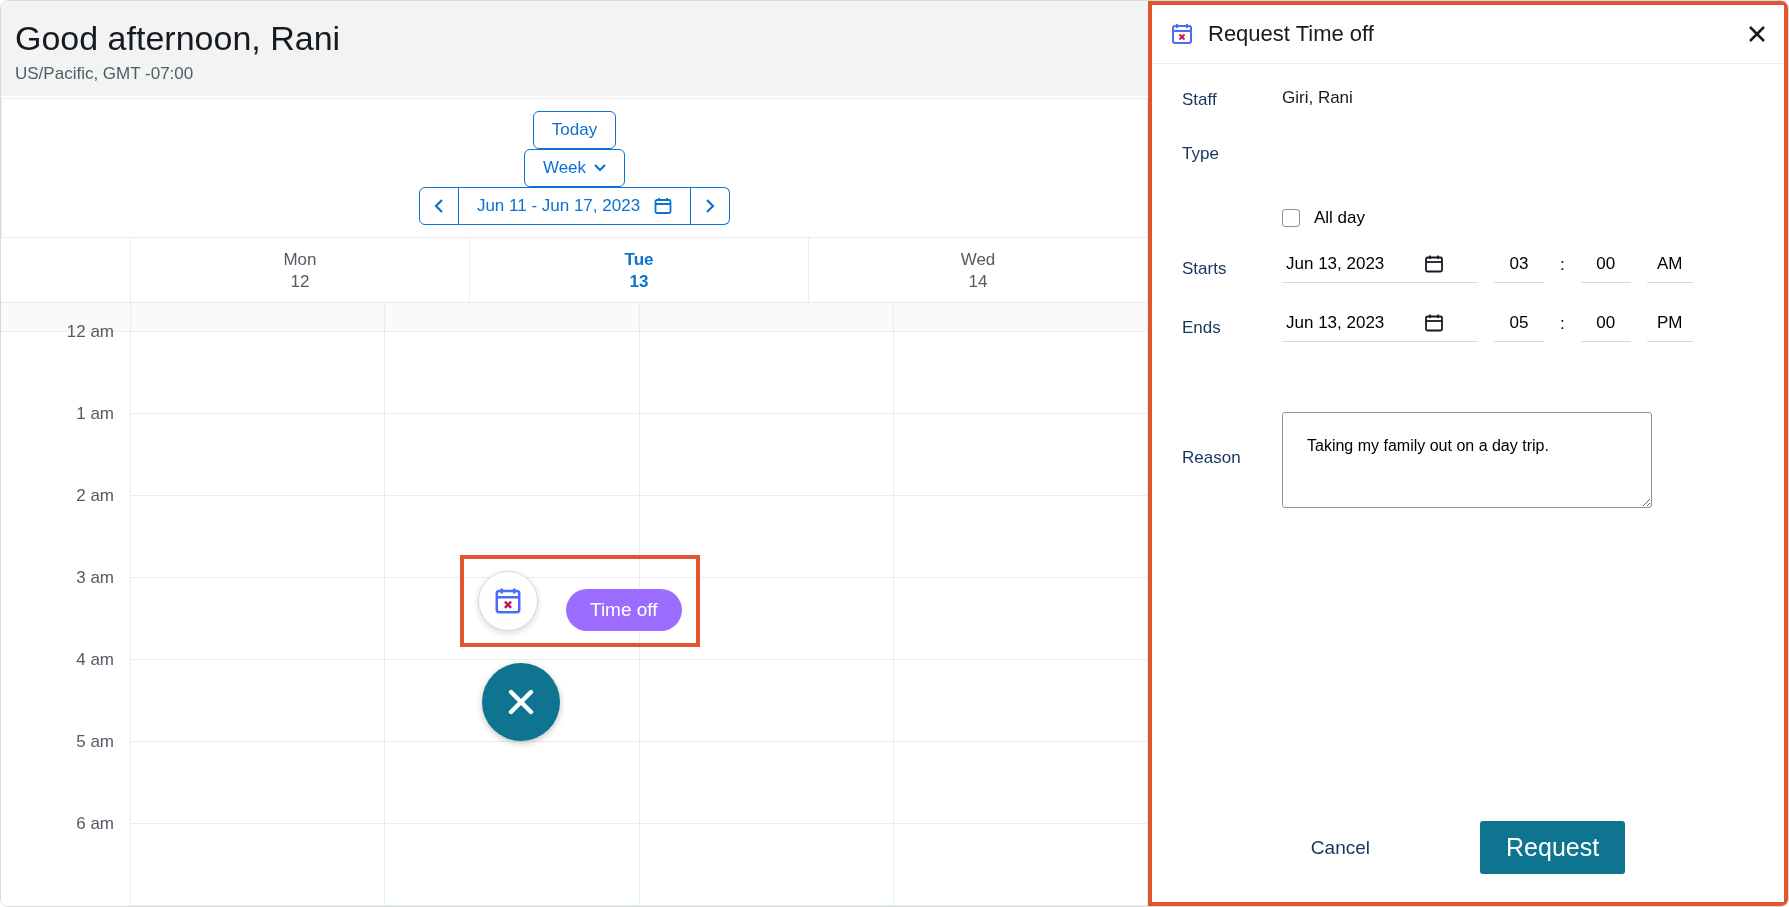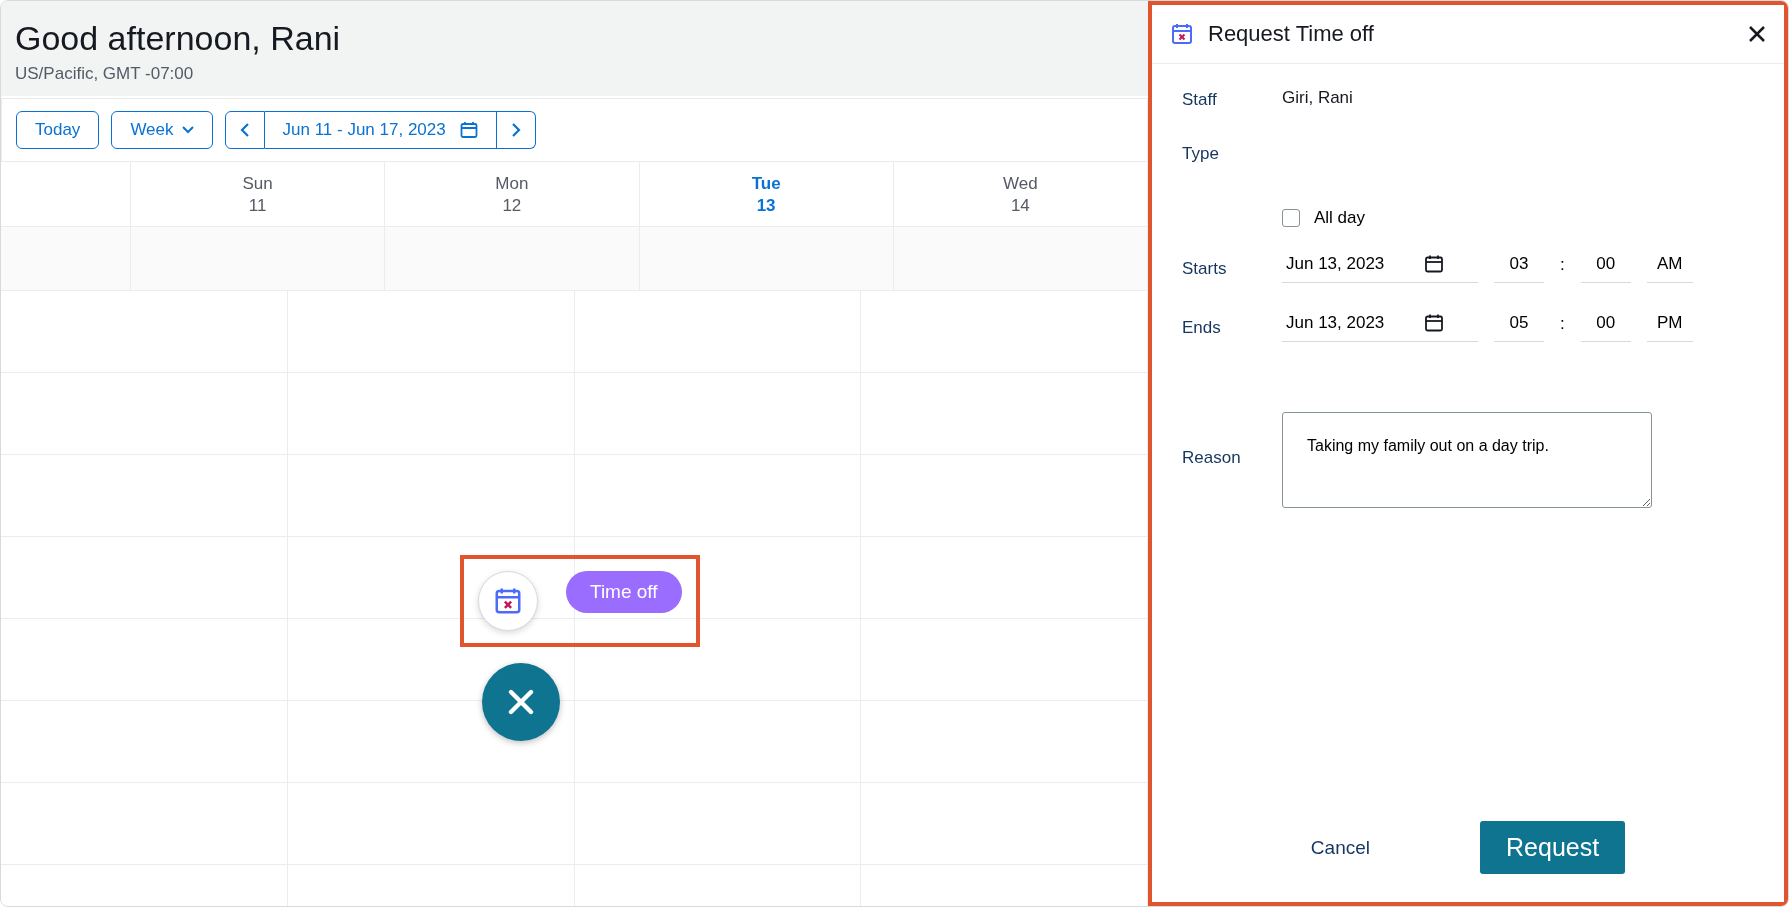--- a/index.html
+++ b/index.html
@@ -5,21 +5,21 @@
   * { box-sizing: border-box; margin: 0; padding: 0; font-family: -apple-system, BlinkMacSystemFont, "Segoe UI", Arial, sans-serif; }
   body { background: #fff; width: 1789px; height: 907px; position: relative; overflow: hidden; }
   
   .main-container { display: flex; width: 100%; height: 100%; border: 1px solid #d5dbdb; border-radius: 8px; overflow: hidden; }
   
   .left-panel { flex: 1; display: flex; flex-direction: column; background: #fff; }
   .header-area { background: #f2f3f3; padding: 18px 14px 12px 14px; }
   .greeting { font-size: 34px; color: #16191f; font-weight: 400; margin-bottom: 6px; }
   .timezone { font-size: 17px; color: #545b64; }
   
-  .toolbar { background: #fff; border: 1px solid #e9ebed; padding: 12px 14px; display: flex; gap: 12px; align-items: center; margin: 2px 0 0 0; }
+  .toolbar { background: #fff; border: 1px solid #e9ebed; padding: 12px 14px; display: flex; align-items: center; margin: 2px 0 0 0; flex-direction: column; }
   .btn { border: 1px solid #0972d3; background: #fff; color: #0972d3; padding: 8px 18px; border-radius: 6px; font-size: 17px; font-weight: 500; cursor: pointer; display: inline-flex; align-items: center; gap: 8px; }
   .btn-group { display: flex; }
   .btn-group .btn-seg { border: 1px solid #0972d3; background: #fff; color: #0972d3; padding: 8px 14px; font-size: 17px; cursor: pointer; display: flex; align-items: center; justify-content: center; }
   .btn-group .btn-seg:first-child { border-radius: 6px 0 0 6px; }
   .btn-group .btn-seg:last-child { border-radius: 0 6px 6px 0; border-left: none; }
   .btn-group .btn-seg.middle { border-left: none; border-right: 1px solid #0972d3; gap: 14px; padding: 8px 18px; }
   
   .day-header-row { display: flex; border-bottom: 1px solid #eaeded; background: #fff; }
   .time-col-header { width: 130px; border-right: 1px solid #eaeded; }
   .day-header { flex: 1; text-align: center; padding: 12px 0 10px 0; border-right: 1px solid #eaeded; }
@@ -33,21 +33,21 @@
   
   .grid-area { display: flex; flex: 1; }
   .time-labels { width: 130px; }
   .time-slot-label { height: 82px; text-align: right; padding-right: 16px; font-size: 17px; color: #545b64; display: flex; align-items: flex-start; justify-content: flex-end; border-right: 1px solid #eaeded; }
   .time-slot-label span { transform: translateY(-10px); }
   .grid-cols { flex: 1; display: flex; position: relative; }
   .grid-col { flex: 1; border-right: 1px solid #eaeded; }
   .grid-row-line { height: 82px; border-bottom: 1px solid #eaeded; }
   
   .float-controls { position: absolute; left: 460px; top: 555px; z-index: 10; }
-  .highlight-box { border: 4px solid #e0542e; padding: 12px 14px; display: flex; align-items: flex-start; gap: 28px; background: transparent; }
+  .highlight-box { border: 4px solid #e0542e; padding: 12px 14px; display: flex; align-items: flex-end; gap: 28px; background: transparent; }
   .circle-btn { width: 60px; height: 60px; border-radius: 50%; background: #fff; border: 1px solid #d5dbdb; box-shadow: 0 2px 6px rgba(0,0,0,0.15); display: flex; align-items: center; justify-content: center; cursor: pointer; }
   .pill-btn { background: #9b6dff; color: #fff; border: none; border-radius: 22px; padding: 10px 24px; font-size: 19px; font-weight: 500; cursor: pointer; }
   .close-fab { width: 78px; height: 78px; border-radius: 50%; background: #0e7490; color: #fff; border: none; display: flex; align-items: center; justify-content: center; cursor: pointer; margin-top: 16px; margin-left: 22px; box-shadow: 0 2px 6px rgba(0,0,0,0.25); font-size: 36px; }
   
   
   .right-panel { width: 640px; border: 4px solid #e0542e; background: #fff; display: flex; flex-direction: column; }
   .rp-header { display: flex; align-items: center; padding: 16px 18px; border-bottom: 1px solid #eaeded; gap: 14px; }
   .rp-title { font-size: 22px; color: #16191f; }
   .rp-close { margin-left: auto; cursor: pointer; font-size: 24px; color: #16191f; }
   
@@ -118,24 +118,20 @@
           <svg width="10" height="16" viewBox="0 0 10 16">
               <path d="M2 2l6 6-6 6" stroke="#0972d3" stroke-width="2.2" fill="none"></path>
             </svg>
         </button>
       </div>
     </div>
 
     <div class="day-header-row">
       <div class="time-col-header"></div>
       <div class="day-header">
-        <div class="dow">Sun</div>
-        <div class="dom">11</div>
-      </div>
-      <div class="day-header">
         <div class="dow">Mon</div>
         <div class="dom">12</div>
       </div>
       <div class="day-header active">
         <div class="dow">Tue</div>
         <div class="dom">13</div>
       </div>
       <div class="day-header">
         <div class="dow">Wed</div>
         <div class="dom">14</div>
@@ -144,20 +140,43 @@
 
     <div class="allday-row">
       <div class="allday-time"></div>
       <div class="allday-cell"></div>
       <div class="allday-cell"></div>
       <div class="allday-cell"></div>
       <div class="allday-cell"></div>
     </div>
 
     <div class="grid-area">
+      <div class="time-labels">
+        <div class="time-slot-label">
+            <span>12 am</span>
+          </div>
+        <div class="time-slot-label">
+            <span>1 am</span>
+          </div>
+        <div class="time-slot-label">
+            <span>2 am</span>
+          </div>
+        <div class="time-slot-label">
+            <span>3 am</span>
+          </div>
+        <div class="time-slot-label">
+            <span>4 am</span>
+          </div>
+        <div class="time-slot-label">
+            <span>5 am</span>
+          </div>
+        <div class="time-slot-label">
+            <span>6 am</span>
+          </div>
+      </div>
       <div class="grid-cols">
         <div class="grid-col">
           <div class="grid-row-line"></div>
             <div class="grid-row-line"></div>
             <div class="grid-row-line"></div>
             <div class="grid-row-line"></div>
             <div class="grid-row-line"></div>
             <div class="grid-row-line"></div>
             <div class="grid-row-line"></div>
         </div>

